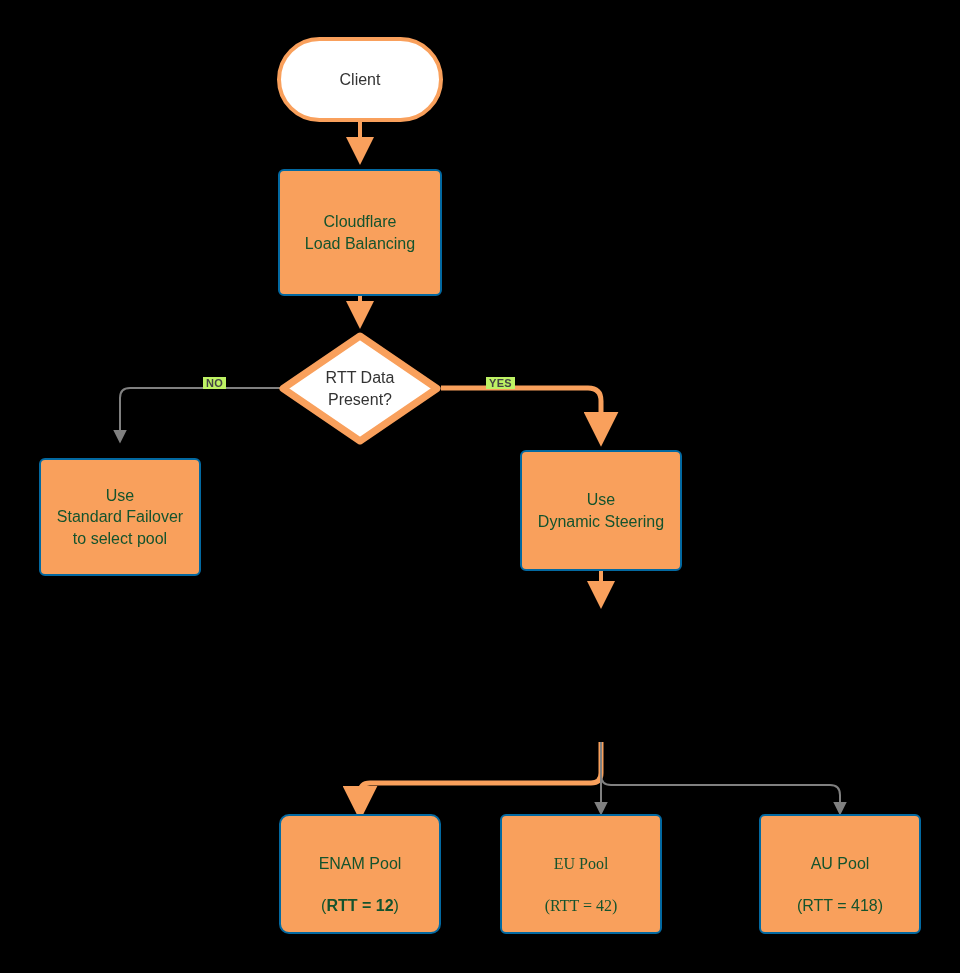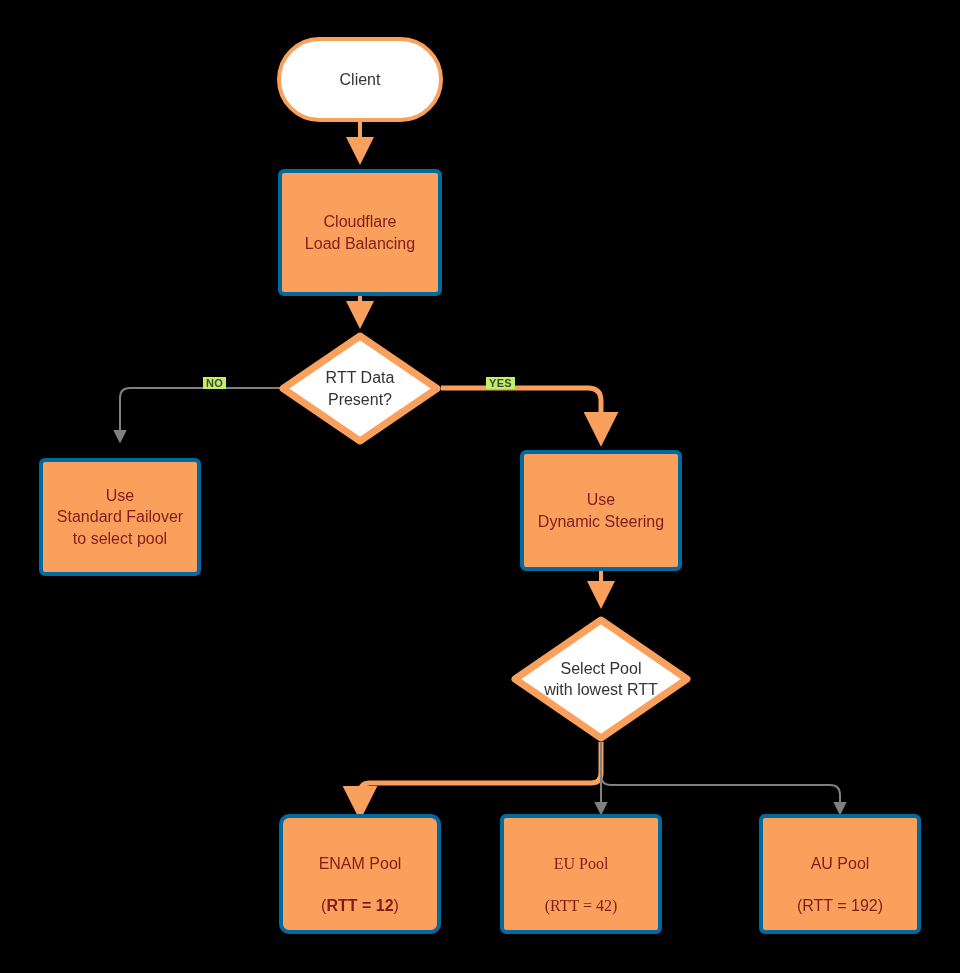--- a/index.html
+++ b/index.html
@@ -33,23 +33,23 @@
     z-index: 3;
   }
   .node .label {
     line-height: 1.32;
     white-space: pre-line;
   }
 
   
   .box {
     background: #F9A05C;
-    border: 4px solid #0369a1;
+    border: 2px solid #0369a1;
     border-radius: 6px;
-    color: #7f1d1d;
+    color: #14532d;
     font-size: 16px;
   }
   
   .stadium {
     background: #FFFFFF;
     border: 4px solid #F9A05C;
     border-radius: 44px;
     color: #333333;
     font-size: 16px;
   }
@@ -145,42 +145,35 @@
     <span class="label">Use
 Standard Failover
 to select pool</span>
   </div>
 
   <div class="node box" style="left:520px; top:450px; width:162px; height:121px;">
     <span class="label">Use
 Dynamic Steering</span>
   </div>
 
-  <div class="node diamond" style="left:511px; top:616px; width:180px; height:126px;">
-    <svg class="dshape" viewBox="0 0 180 126" preserveAspectRatio="none">
-      <polygon points="90,4 176,63 90,122 4,63" fill="#FFFFFF" stroke="#F9A05C" stroke-width="7" stroke-linejoin="round"></polygon>
-    </svg>
-    <span class="label">Select Pool
-with lowest RTT</span>
-  </div>
 
   <div class="node box" style="left:279px; top:814px; width:162px; height:120px;border-radius:10px;">
     <span class="label">
       <span>ENAM Pool</span><br>
       <span>(</span><span class="rtt-bold">RTT = 12</span><span>)</span>
     </span>
   </div>
 
   <div class="node box" style="left:500px; top:814px; width:162px; height:120px;font-family:Liberation Serif, serif;">
     <span class="label">
       <span>EU Pool</span><br>
       <span>(RTT = 42)</span>
     </span>
   </div>
 
   <div class="node box" style="left:759px; top:814px; width:162px; height:120px;">
     <span class="label">
       <span>AU Pool</span><br>
-      <span>(RTT = 192)</span>
+      <span>(RTT = 418)</span>
     </span>
   </div>
 
 </div>
 
 </body></html>

